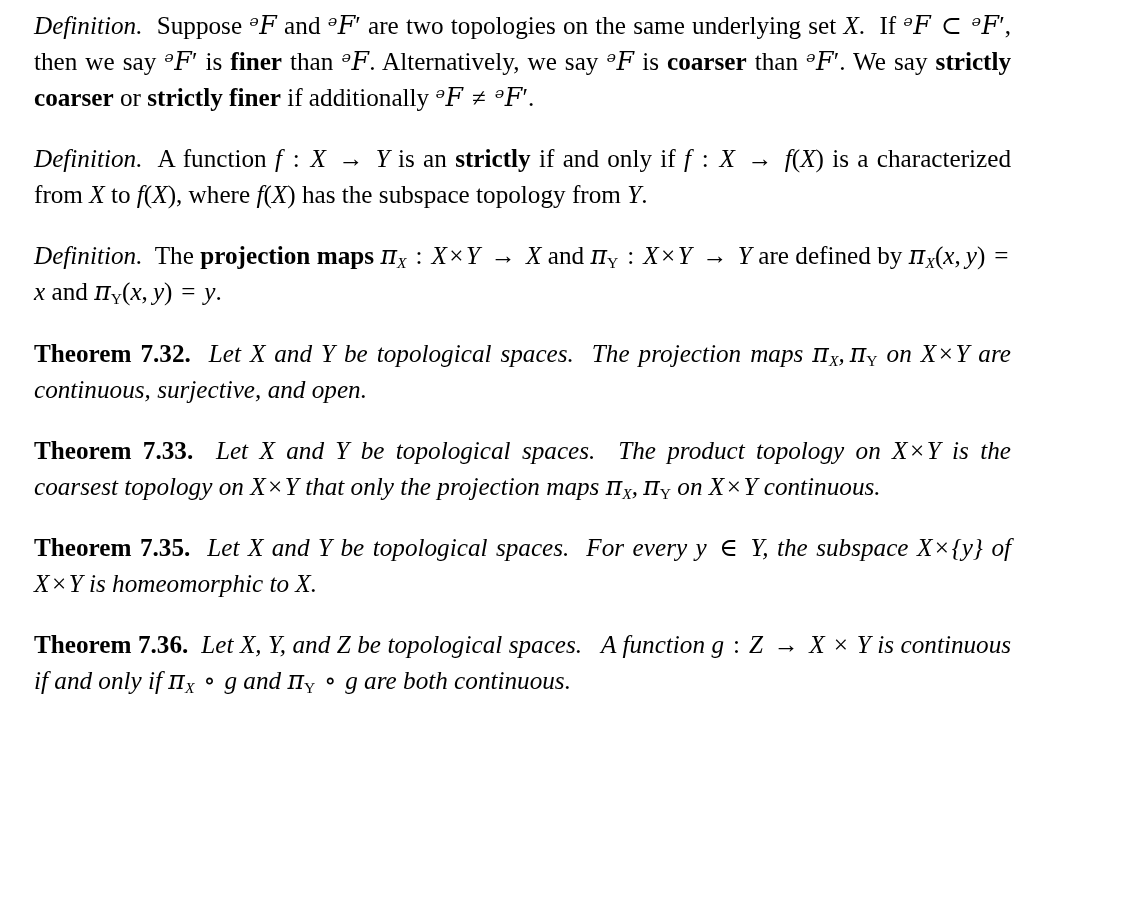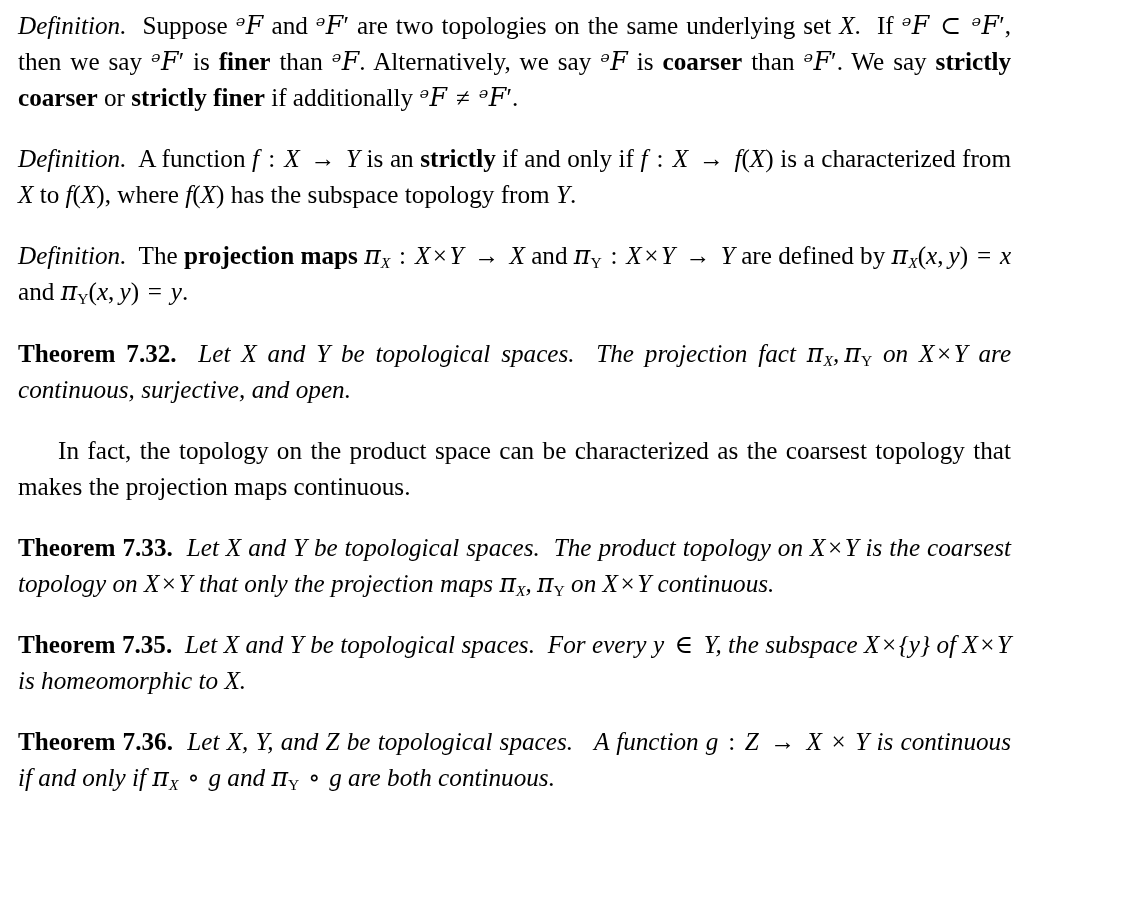--- a/index.html
+++ b/index.html
@@ -12,21 +12,21 @@
     height: 921px;
     font-family: "Liberation Serif", "DejaVu Serif", serif;
     color: #000000;
     overflow: hidden;
   }
   .page {
     position: relative;
     width: 1029px;
     height: 921px;
     box-sizing: border-box;
-    padding: 8px 18px 0 18px;
+    padding: 8px 18px 0 34px;
   }
   .block {
     font-size: 25.2px;
     line-height: 36px;
     text-align: justify;
     text-justify: inter-word;
     -webkit-hyphens: none;
     hyphens: none;
   }
   
@@ -157,30 +157,27 @@
     <span class="op">=</span>
     <span class="mvar">y</span>.</span>
   </p>
 
   <p class="block gap-thm">
     <span class="bd">Theorem 7.32.</span><span class="nbsp">  </span><span class="it"><span>Let</span>
     <span class="mvar">X</span>
     <span>and</span>
     <span class="mvar">Y</span>
     <span>be topological spaces.</span><span class="nbsp"> </span>
-    <span>The projection fact</span>
+    <span>The projection maps</span>
     <span class="pi"><span>π</span><sub>X</sub></span>, <span class="pi"><span>π</span><sub class="sub-up">Y</sub></span>
     <span>on</span>
     <span class="mvar">X</span><span class="op">×</span><span class="mvar">Y</span>
     <span>are continuous, surjective, and open.</span></span>
   </p>
 
-  <p class="block gap-para indent">
-    <span>In fact, the topology on the product space can be characterized as the coarsest topology that makes the projection maps continuous.</span>
-  </p>
 
   <p class="block gap-thm">
     <span class="bd">Theorem 7.33.</span><span class="nbsp">  </span><span class="it"><span>Let</span>
     <span class="mvar">X</span>
     <span>and</span>
     <span class="mvar">Y</span>
     <span>be topological spaces.</span><span class="nbsp"> </span>
     <span>The product topology on</span>
     <span class="mvar">X</span><span class="op">×</span><span class="mvar">Y</span>
     <span>is the coarsest topology on</span>

